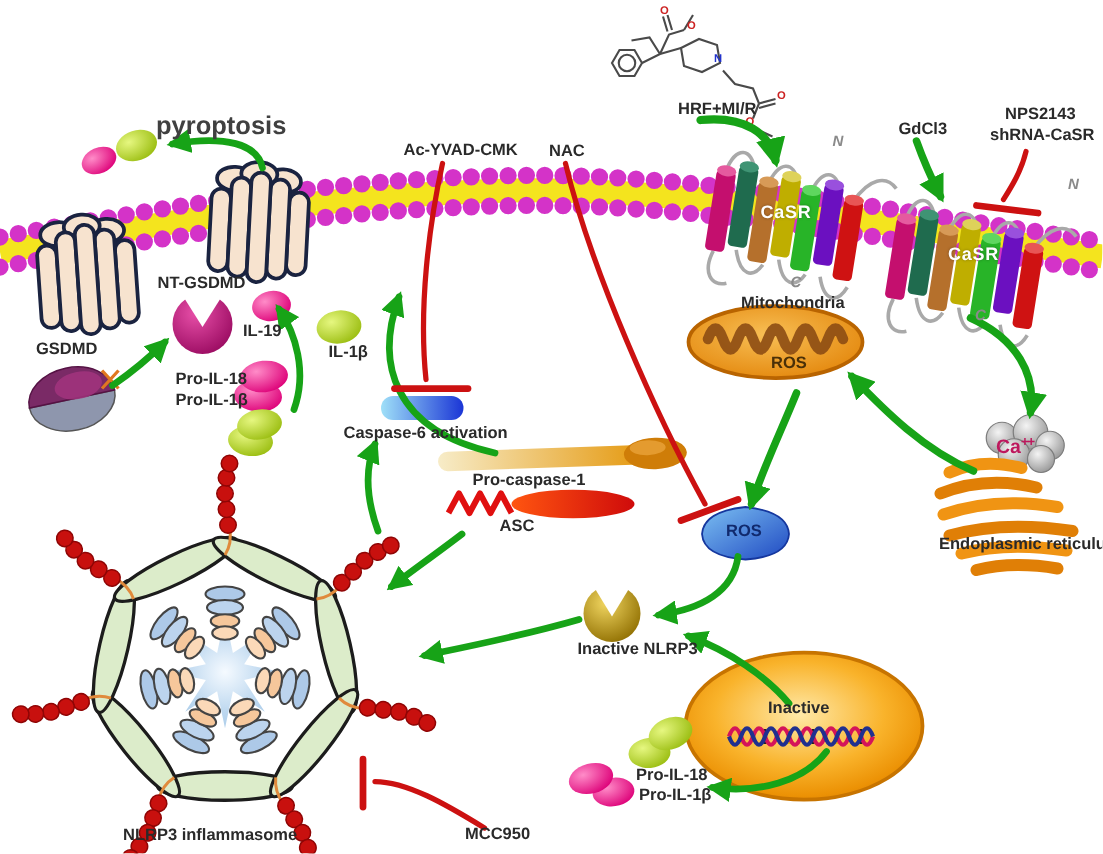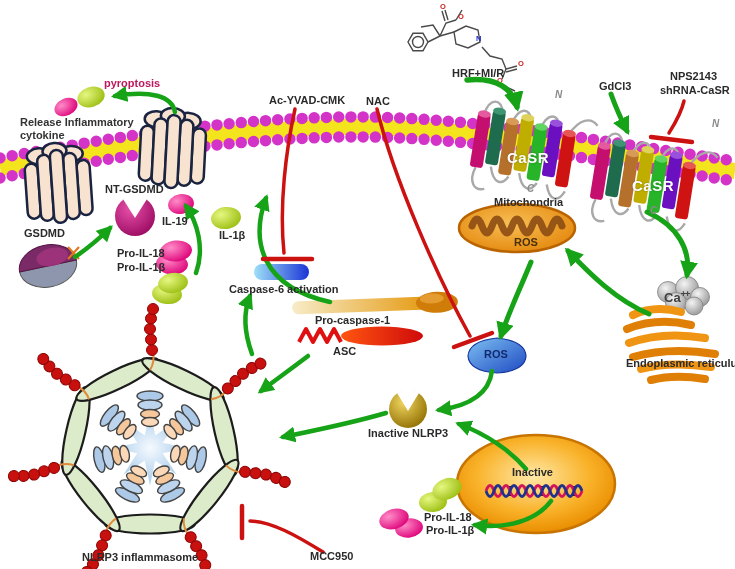--- a/index.html
+++ b/index.html
@@ -1,22 +1,22 @@
 <!DOCTYPE html>
 <html><head>
 <meta charset="utf-8">
 <style>
   html,body{margin:0;padding:0;background:#fff;}
   #stage{position:relative;width:735px;height:569px;background:#fff;overflow:hidden;
          font-family:"Liberation Sans",sans-serif;}
   #gfx{position:absolute;left:0;top:0;}
   .lbl{position:absolute;font-weight:bold;font-size:11px;color:#2a2a2a;white-space:nowrap;line-height:13px;}
-  .big{font-size:11px;color:#be185d;}
+  .big{font-size:17px;color:#404040;}
   .pre{white-space:pre-line;color:#333;}
-  .white{color:#fff;font-size:15px;letter-spacing:.5px;text-shadow:0 0 2px rgba(0,0,0,.35);margin-top:16px;}
+  .white{color:#fff;font-size:12px;letter-spacing:.5px;text-shadow:0 0 2px rgba(0,0,0,.35);}
   .term{color:#8a8a8a;font-style:italic;font-size:10px;}
   .navy{color:#112a6e;}
   .onorange{color:#4a3008;}
   .sup{font-size:9px;vertical-align:5px;letter-spacing:-1px;}
 </style>
 </head>
 <body>
 
 <div id="stage">
 
@@ -338,22 +338,20 @@
     <path d="M377,109 C394,180 438,278 470,336" stroke-width="3.5"></path>
     <line x1="454" y1="347" x2="492" y2="333" stroke-width="4.5"></line>
     <path d="M684,101 C681,114 674,125 669,133" stroke-width="3.5"></path>
     <line x1="651" y1="137" x2="692" y2="142" stroke-width="4.5"></line>
     <path d="M323,552 C297,536 271,521 250,521" stroke-width="3.5"></path>
     <line x1="242" y1="506" x2="242" y2="538" stroke-width="4.5"></line>
   </g>
 </svg>
 
 <div class="lbl big" style="left:104px;top:77px">pyroptosis</div>
-<div class="lbl pre" style="left:20px;top:116px">Release Inflammatory
-cytokine</div>
 <div class="lbl" style="left:24px;top:227px">GSDMD</div>
 <div class="lbl" style="left:105px;top:183px">NT-GSDMD</div>
 <div class="lbl" style="left:162px;top:215px">IL-19</div>
 <div class="lbl" style="left:219px;top:229px">IL-1β</div>
 <div class="lbl" style="left:117px;top:247px">Pro-IL-18</div>
 <div class="lbl" style="left:117px;top:261px">Pro-IL-1β</div>
 <div class="lbl" style="left:269px;top:94px">Ac-YVAD-CMK</div>
 <div class="lbl" style="left:366px;top:95px">NAC</div>
 <div class="lbl" style="left:229px;top:283px">Caspase-6 activation</div>
 <div class="lbl" style="left:315px;top:314px">Pro-caspase-1</div>
@@ -363,23 +361,23 @@
 <div class="lbl" style="left:670px;top:70px">NPS2143</div>
 <div class="lbl" style="left:660px;top:84px">shRNA-CaSR</div>
 <div class="lbl white" style="left:507px;top:135px">CaSR</div>
 <div class="lbl white" style="left:632px;top:163px">CaSR</div>
 <div class="lbl term" style="left:555px;top:88px">N</div>
 <div class="lbl term" style="left:527px;top:182px">C</div>
 <div class="lbl term" style="left:712px;top:117px">N</div>
 <div class="lbl term" style="left:650px;top:204px">C</div>
 <div class="lbl" style="left:494px;top:196px">Mitochondria</div>
 <div class="lbl onorange" style="left:514px;top:236px">ROS</div>
-<div class="lbl" style="left:664px;top:288px;font-size:13px;color:#404040"><span>Ca</span><span class="sup">++</span></div>
+<div class="lbl" style="left:664px;top:288px;font-size:13px;color:#be185d"><span>Ca</span><span class="sup">++</span></div>
 <div class="lbl" style="left:626px;top:357px">Endoplasmic reticulum</div>
 <div class="lbl navy" style="left:484px;top:348px">ROS</div>
-<div class="lbl" style="left:368px;top:427px">Inactive NLRP3</div>
+<div class="lbl" style="left:385px;top:427px">Inactive NLRP3</div>
 <div class="lbl" style="left:512px;top:466px">Inactive</div>
 <div class="lbl" style="left:424px;top:511px">Pro-IL-18</div>
 <div class="lbl" style="left:426px;top:524px">Pro-IL-1β</div>
 <div class="lbl" style="left:82px;top:551px">NLRP3 inflammasome</div>
 <div class="lbl" style="left:310px;top:550px">MCC950</div>
 
 </div>
 
 </body></html>

